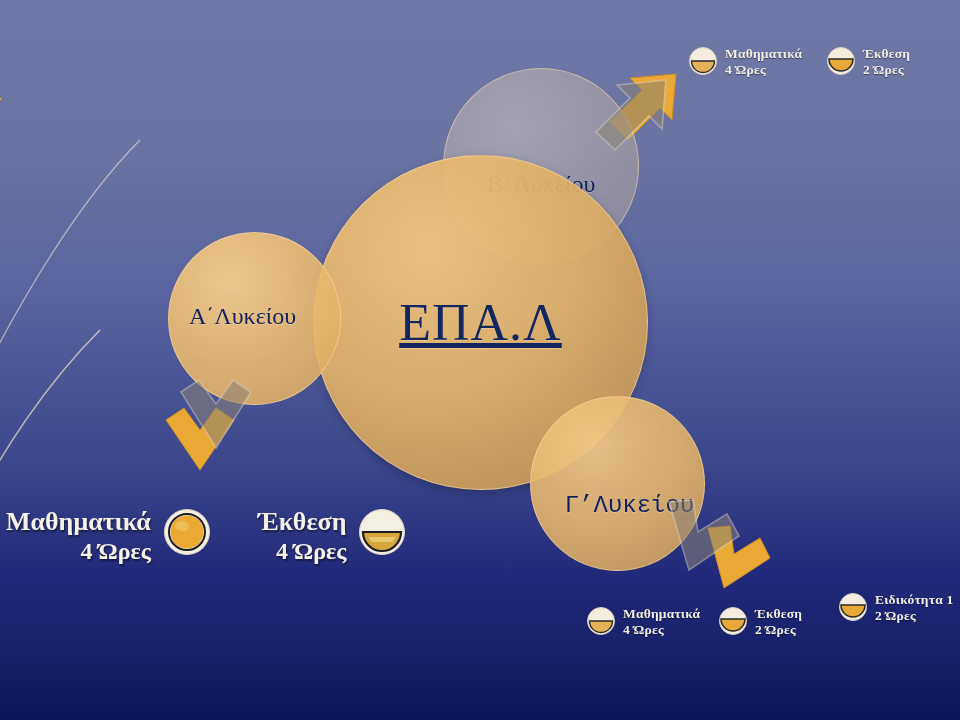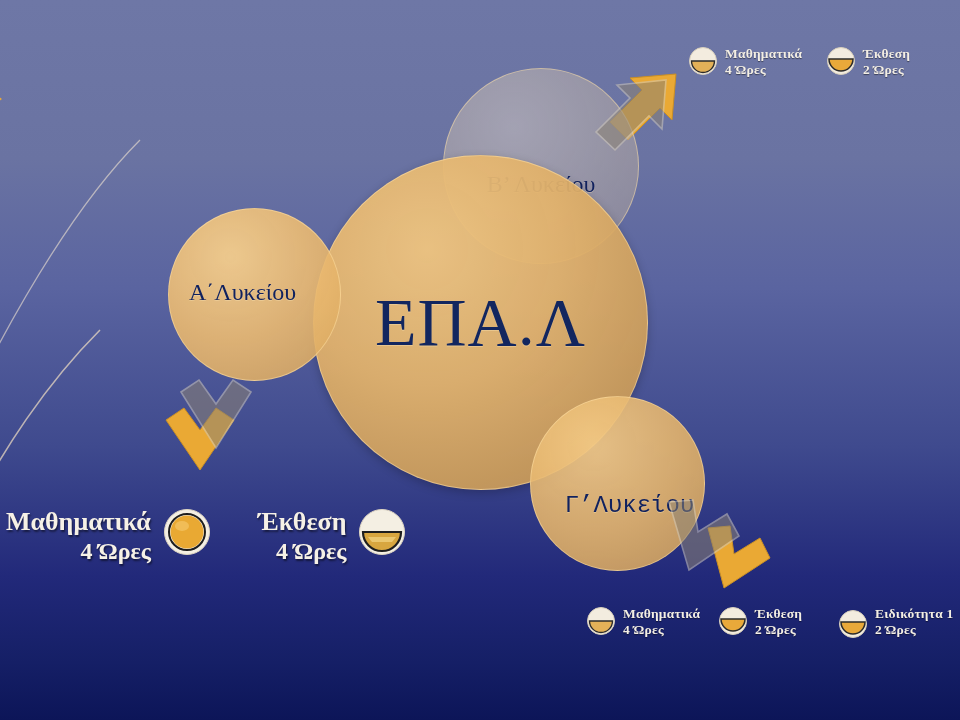--- a/index.html
+++ b/index.html
@@ -34,25 +34,26 @@
     left:313px; top:155px; width:335px; height:335px;
     background:radial-gradient(circle at 34% 28%,
         rgba(238,196,128,.96) 0%,
         rgba(226,178,107,.94) 42%,
         rgba(204,156,87,.92) 78%,
         rgba(185,140,78,.90) 100%);
     box-shadow:0 3px 10px rgba(0,0,0,.22);
     z-index:6;
   }
   #c-main .lbl {
-    font-size:68px; letter-spacing:1px; font-weight:400;
+    font-size:52px; letter-spacing:1px; font-weight:400;
     color:#12265f;
+    text-decoration:underline;
   }
   #c-a {
-    left:168px; top:208px; width:173px; height:173px;
+    left:168px; top:232px; width:173px; height:173px;
     background:radial-gradient(circle at 36% 28%,
         rgba(247,207,140,.93) 0%,
         rgba(235,186,113,.90) 50%,
         rgba(214,165,92,.88) 100%);
     z-index:7;
   }
   #c-a .lbl { font-size:24px; transform:translate(-12px,-2px); }
   #c-b {
     left:443px; top:68px; width:196px; height:196px;
     background:radial-gradient(circle at 36% 30%,
@@ -226,21 +227,21 @@
         <circle cx="15" cy="15" r="13.5" fill="#f3ecdf" stroke="#d8cfbc" stroke-width="1"></circle>
         <path d="M3 13 A12 12 0 0 0 27 13 Z" fill="#e9a93a" stroke="#2b2b2b" stroke-width="1.5"></path>
       </svg>
     </span>
     <span class="txt">
       <div class="t1">Έκθεση</div>
       <div class="t2">2 Ώρες</div>
     </span>
   </div>
 
-  <div class="cap" style="left:838px; top:606px;align-items:flex-end;">
+  <div class="cap" style="left:838px; top:592px;">
     <span class="hb" style="width:30px;height:30px;">
       <svg width="30" height="30" viewBox="0 0 30 30">
         <circle cx="15" cy="15" r="13.5" fill="#f3ecdf" stroke="#d8cfbc" stroke-width="1"></circle>
         <path d="M3 13 A12 12 0 0 0 27 13 Z" fill="#e9a93a" stroke="#2b2b2b" stroke-width="1.5"></path>
       </svg>
     </span>
     <span class="txt">
       <div class="t1">Ειδικότητα 1</div>
       <div class="t2">2 Ώρες</div>
     </span>

